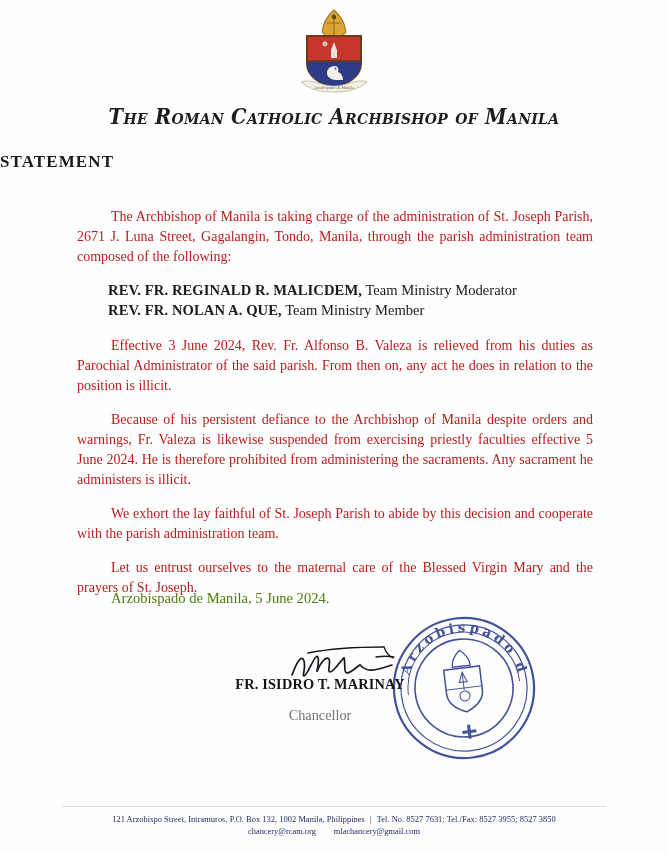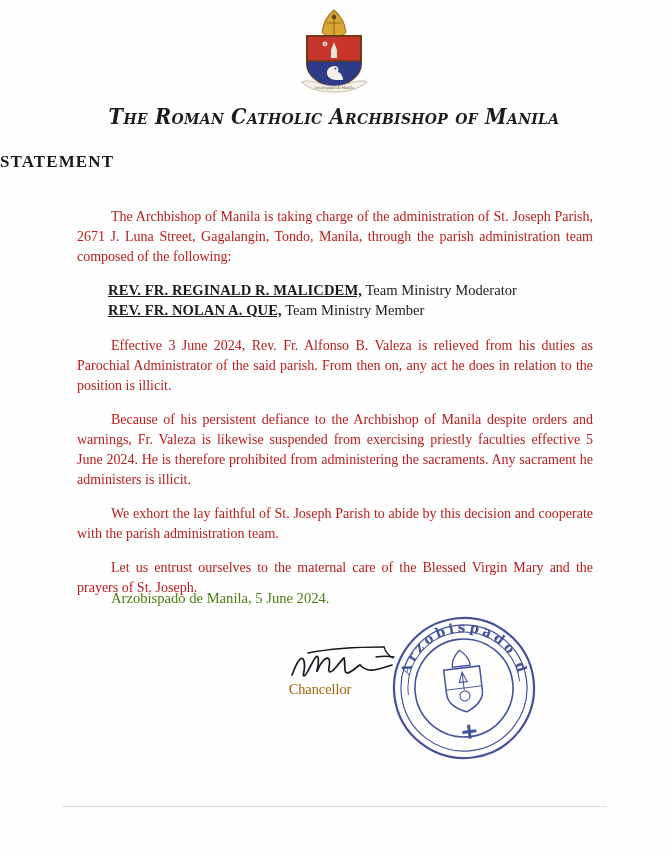--- a/index.html
+++ b/index.html
@@ -80,21 +80,20 @@
   }
   .names li {
     font-size: 14.6px;
     line-height: 1.36;
     color: #1b1b1b;
     white-space: nowrap;
   }
   .names .nm {
     font-weight: 700;
     letter-spacing: 0.1px;
-    text-decoration: underline;
   }
   .names .role { font-weight: 400; }
 
   
   .dateline {
     position: absolute;
     top: 590px;
     left: 111px;
     font-size: 14.6px;
     color: #4d7c0f;
@@ -108,23 +107,23 @@
     text-align: center;
   }
   .sig-name {
     font-size: 14.3px;
     font-weight: 700;
     letter-spacing: 0.2px;
     color: #141414;
     white-space: nowrap;
   }
   .sig-role {
-    margin-top: 5px;
+    margin-top: 14px;
     font-size: 14.3px;
-    color: #a16207;
+    color: #737373;
   }
   .signature-ink {
     position: absolute;
     top: 645px;
     left: 288px;
     width: 130px;
     height: 40px;
     pointer-events: none;
   }
   
@@ -260,20 +259,27 @@
         <path d="M56 13 C58 19 55 27 59 28 C63 28 68 22 72 20"></path>
         <path d="M72 20 C76 24 80 26 86 25 C92 24 98 22 104 20"></path>
         <path d="M20 8 C40 4 62 2 96 2" stroke-width="1.3"></path>
         <path d="M96 2 C98 8 101 11 105 13" stroke-width="1.3"></path>
         <path d="M88 12 C94 11 100 11 106 12" stroke-width="1.3"></path>
       </g>
     </svg>
   </div>
 
   <div class="sig-block">
+    <div class="sig-name">FR. ISIDRO T. MARINAY</div>
     <div class="sig-role">Chancellor</div>
   </div>
 
   <div class="footer-rule"></div>
   <div class="footer">
+    <div class="line1">
+      <span>121 Arzobispo Street, Intramuros, P.O. Box 132, 1002 Manila, Philippines</span><span class="sep">|</span><span>Tel. No. 8527 7631; Tel./Fax: 8527 3955; 8527 3850</span>
+    </div>
+    <div class="line2">
+      <span>chancery@rcam.org</span><span class="em"></span><span>mlachancery@gmail.com</span>
+    </div>
   </div>
 
 </div>
 
 </body></html>

